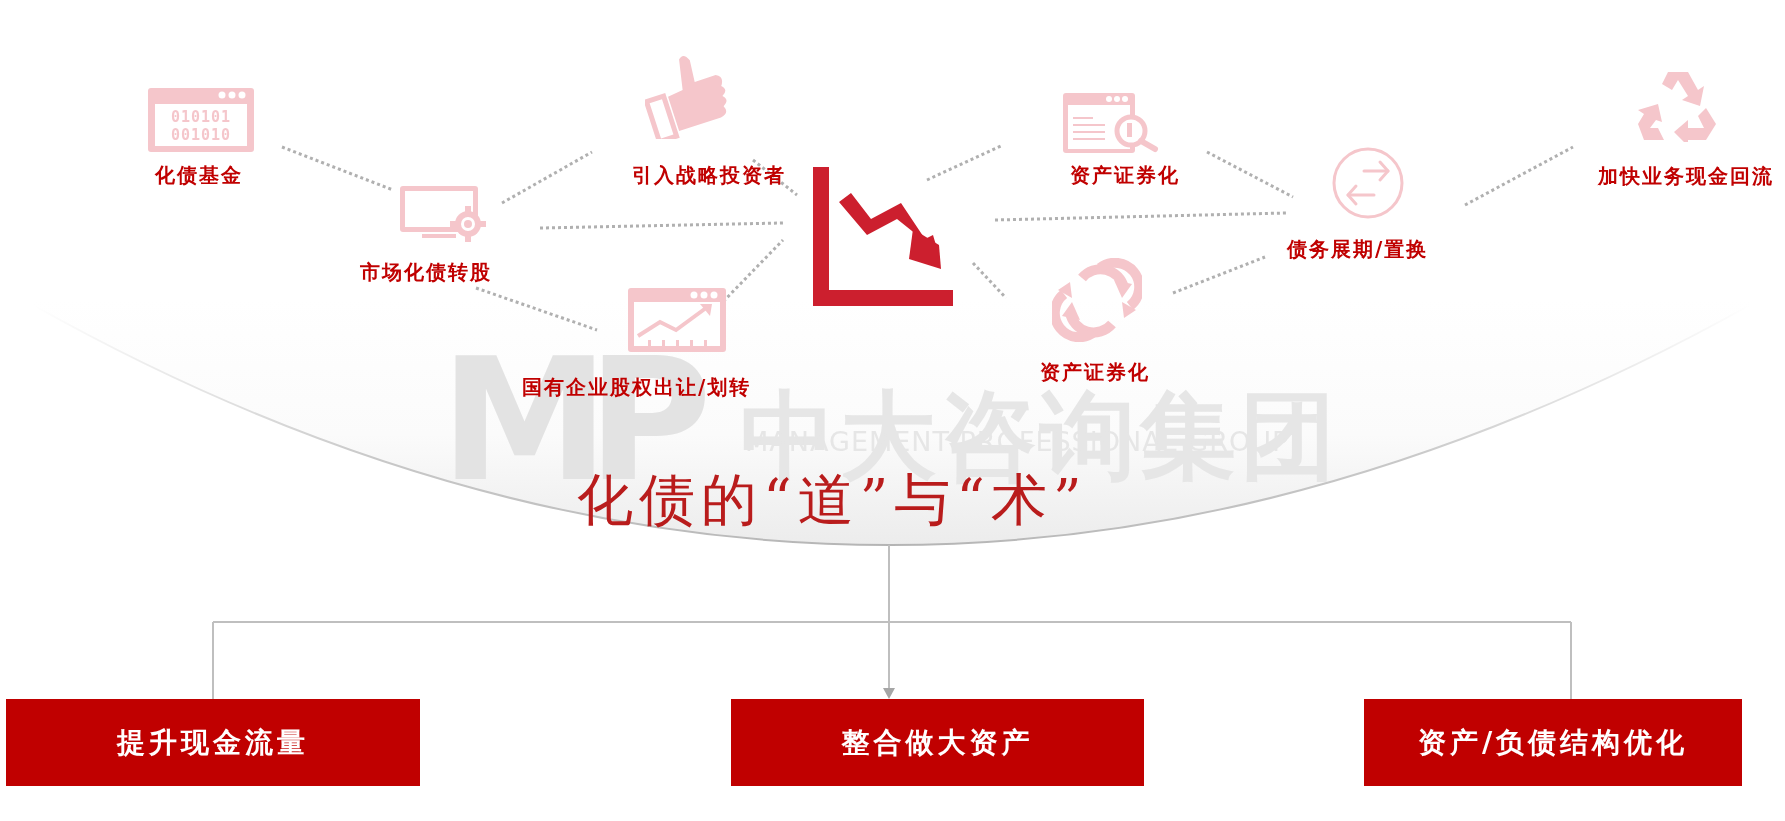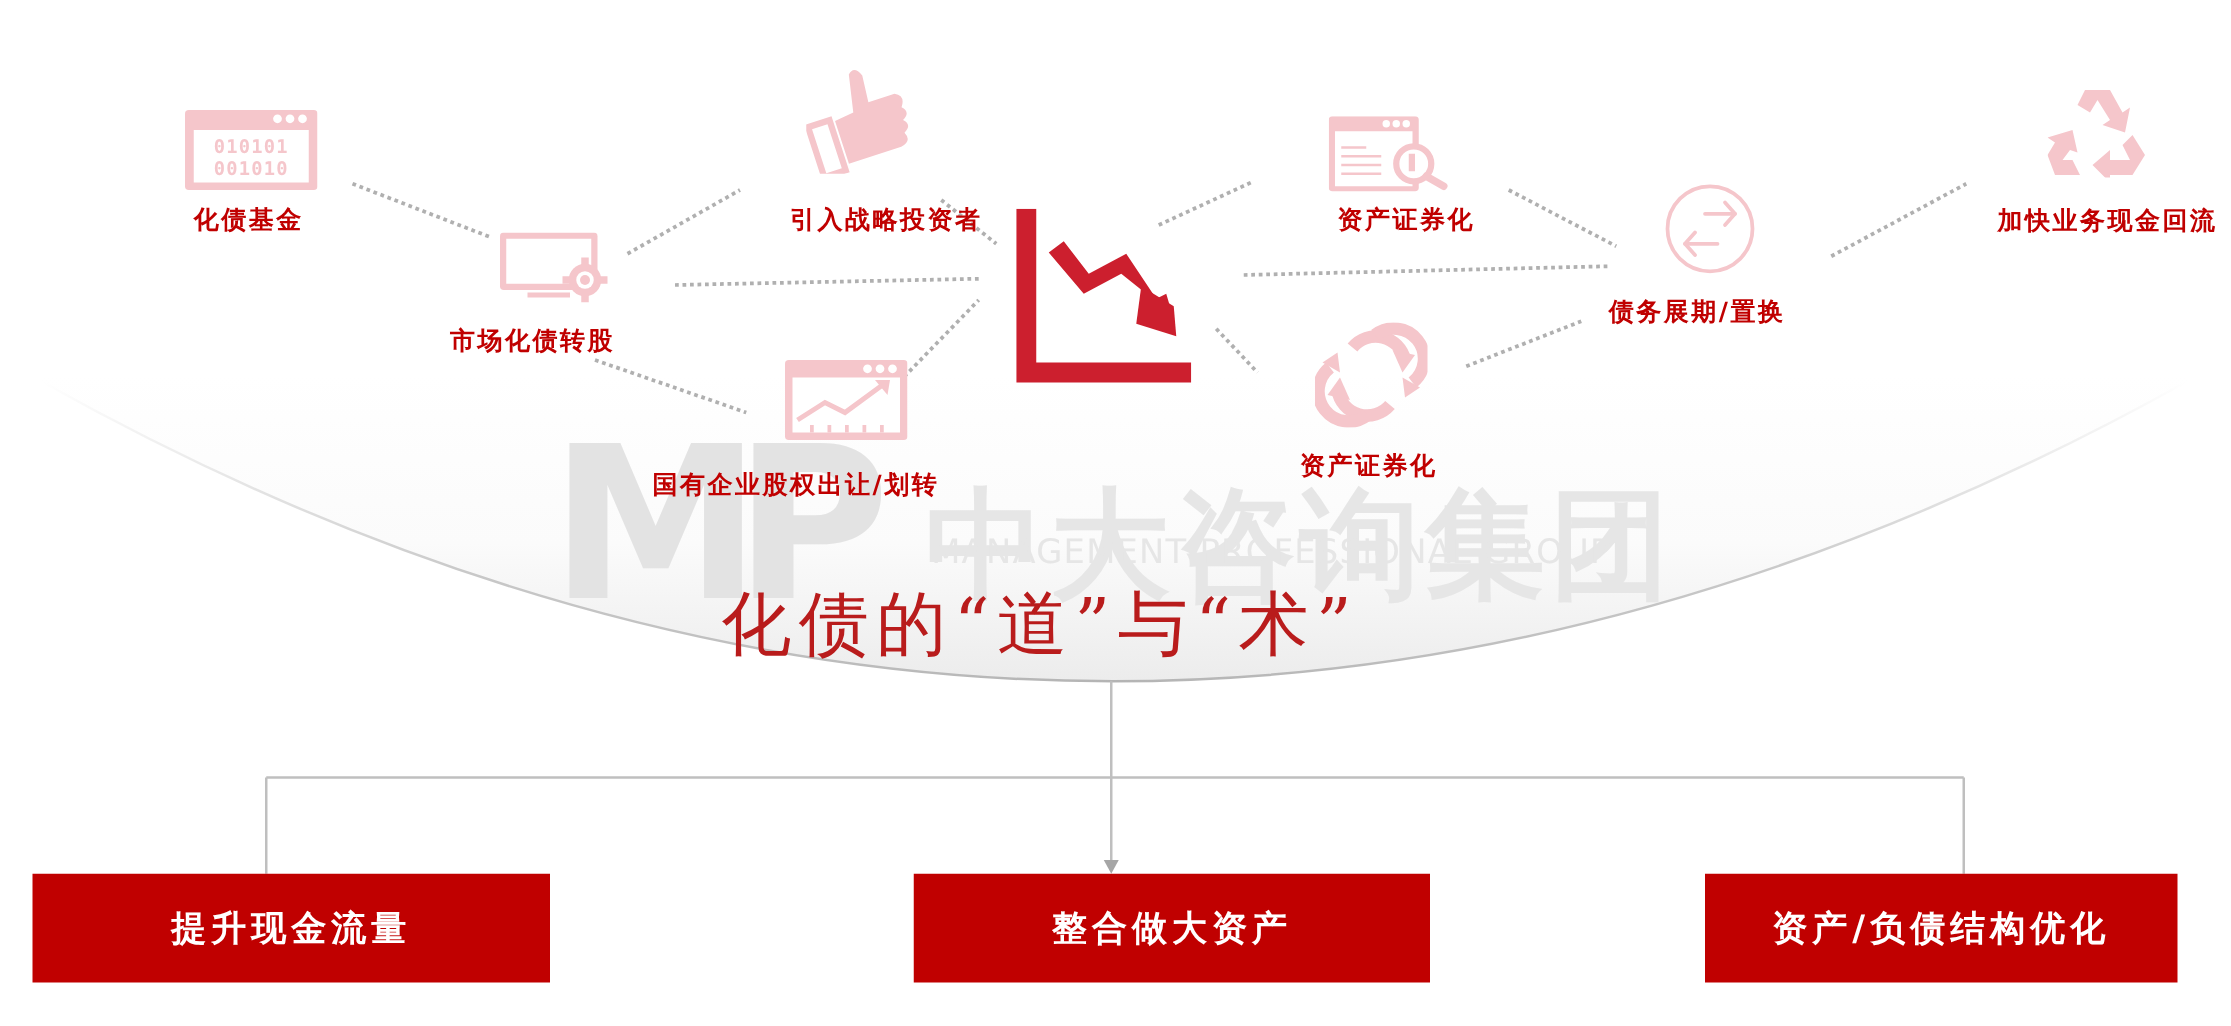--- a/index.html
+++ b/index.html
@@ -180,21 +180,21 @@
   <g fill="#f5c6cb">
     <polygon points="30,2 50,2 60,20 66,16 62,36 44,30 50,26 40,10 34,20 24,14"></polygon>
     <polygon points="68,38 78,54 68,70 50,70 50,76 36,62 50,50 50,58 66,58 60,46"></polygon>
     <polygon points="26,70 6,70 0,54 6,44 0,40 20,34 24,52 18,50 12,58 20,58"></polygon>
   </g>
 </svg>
 <div class="label" style="left:1555px; top:166px;margin-left:43px;">加快业务现金回流</div>
 
 <div class="title" style="left:577px; top:472px;">化债的“道”与“术”</div>
 
-<div class="box" style="left:6px; top:699px; width:414px; height:87px;margin-left:20px;">
+<div class="box" style="left:6px; top:699px; width:414px; height:87px;">
   <span>提升现金流量</span>
 </div>
 <div class="box" style="left:683px; top:699px; width:413px; height:87px;margin-left:48px;">
   <span>整合做大资产</span>
 </div>
 <div class="box" style="left:1364px; top:699px; width:378px; height:87px;">
   <span>资产/负债结构优化</span>
 </div>
 
 </body></html>

